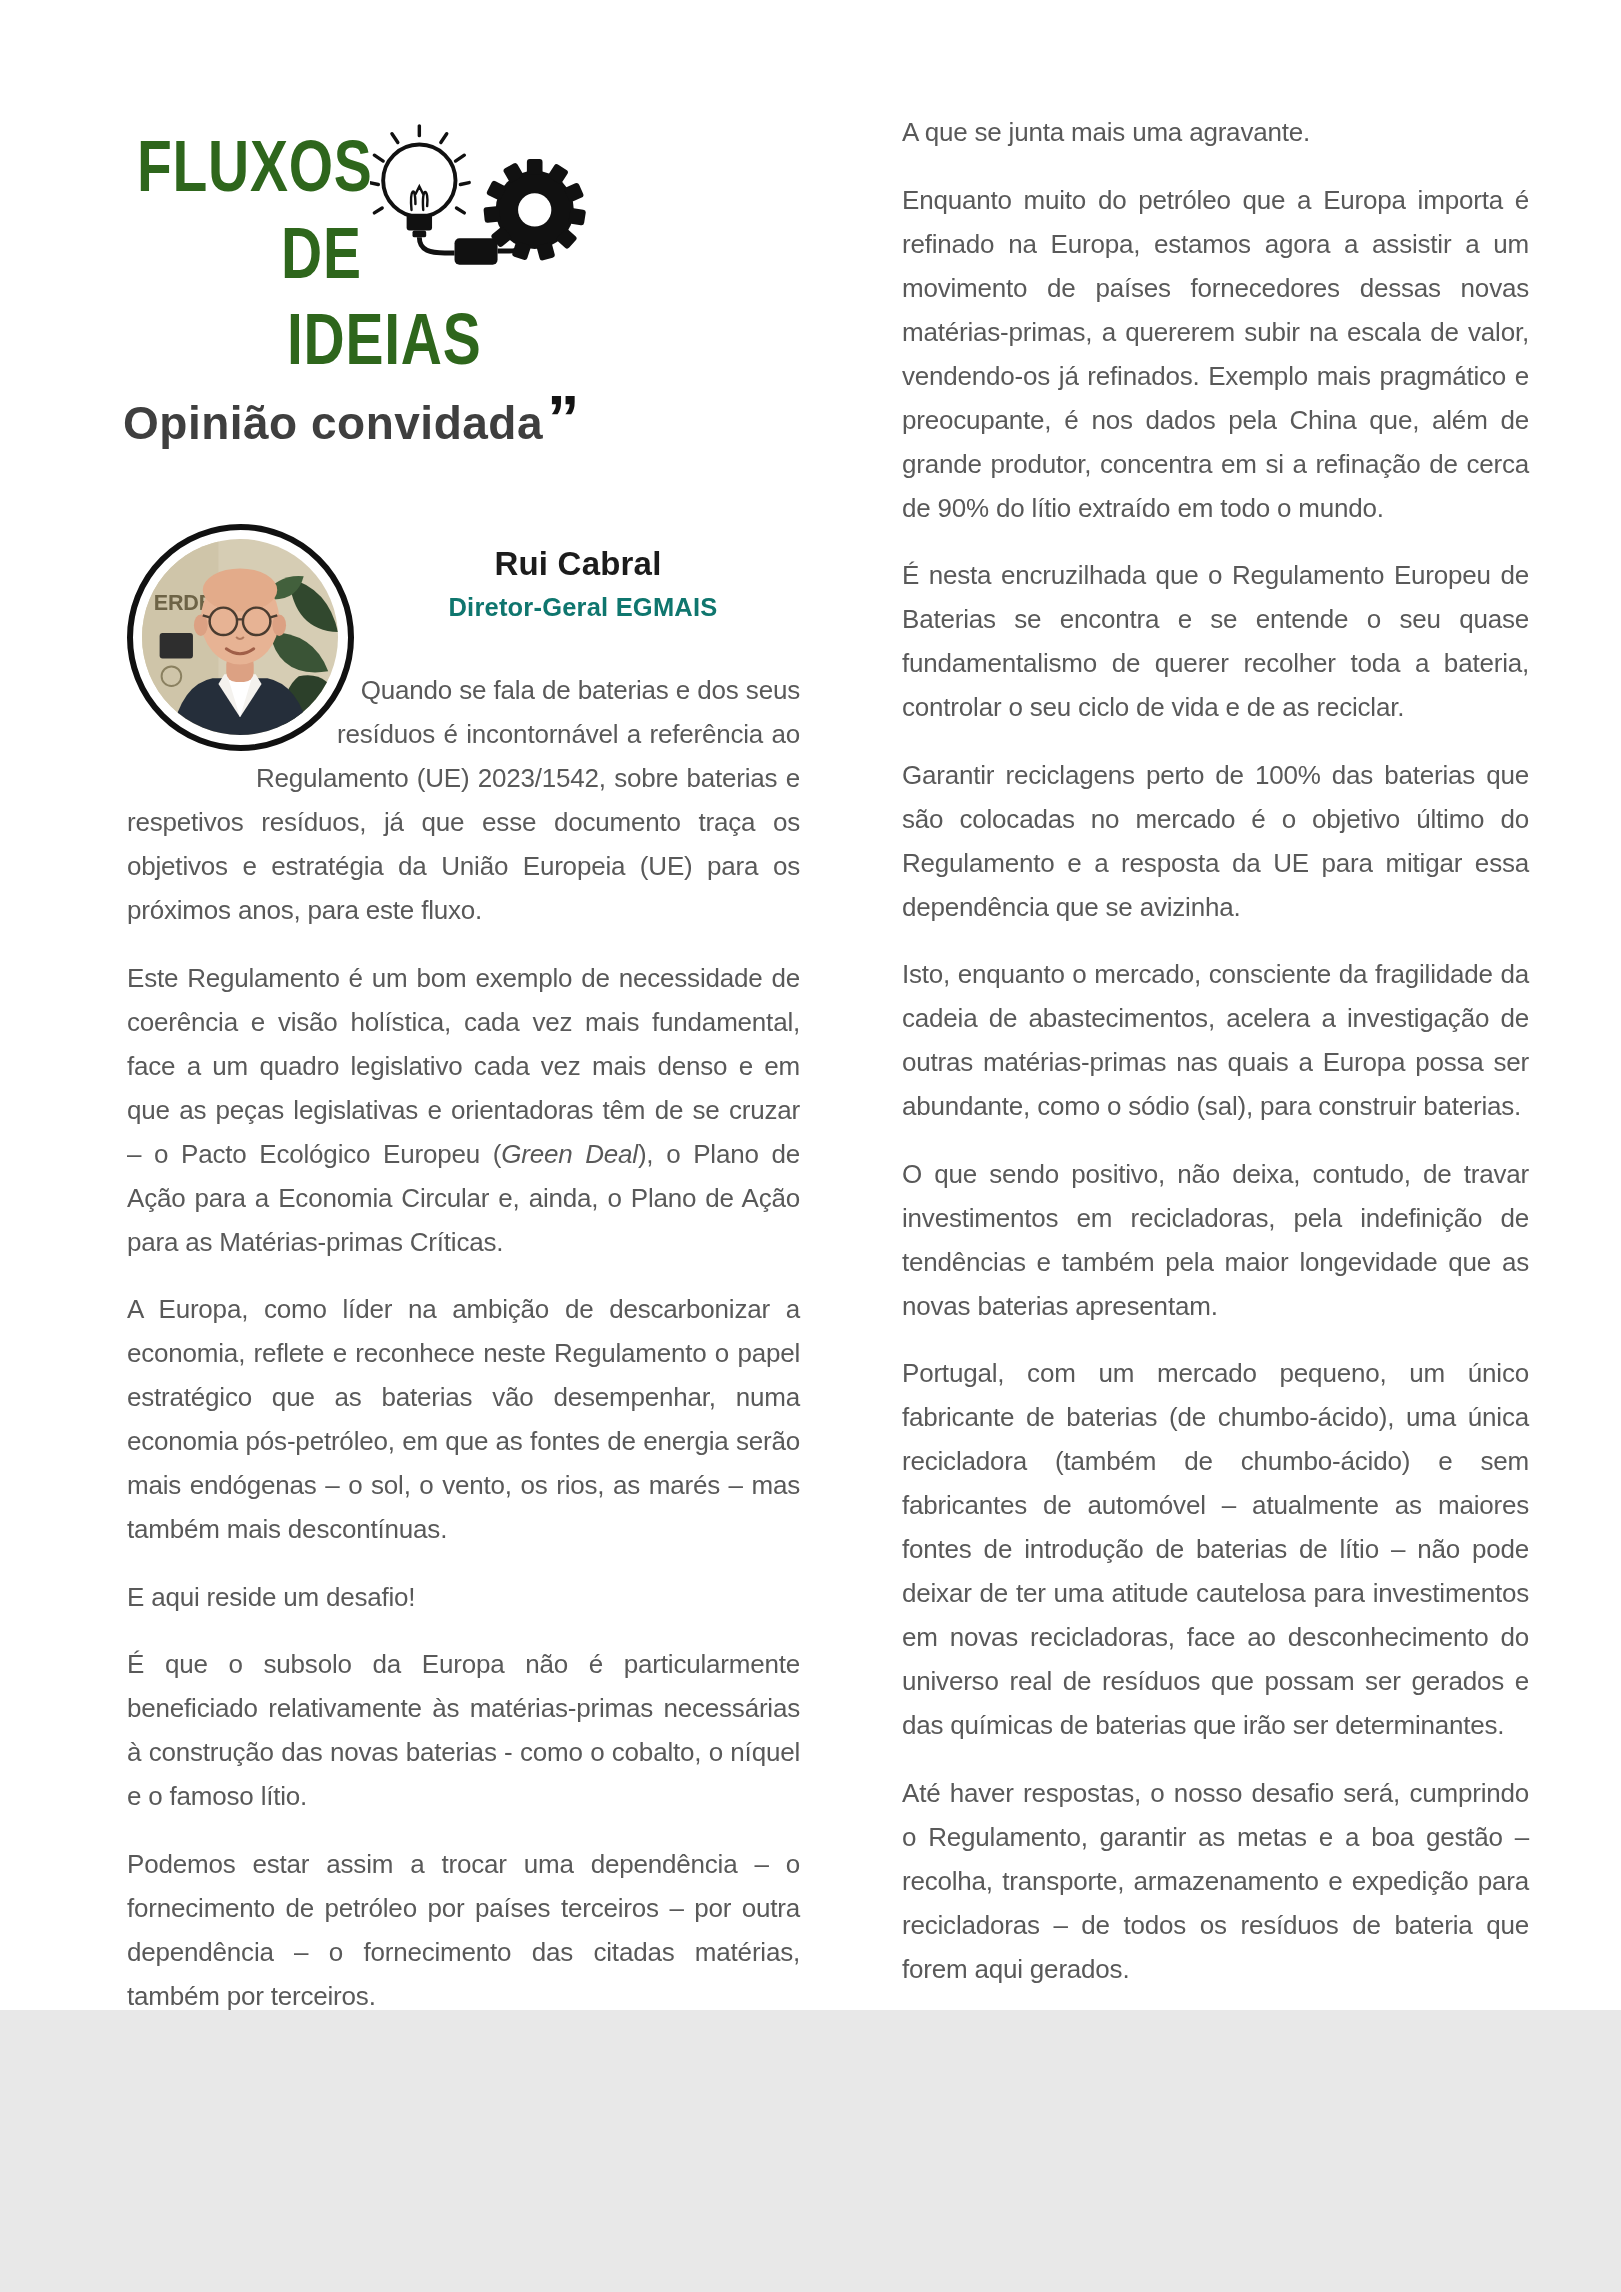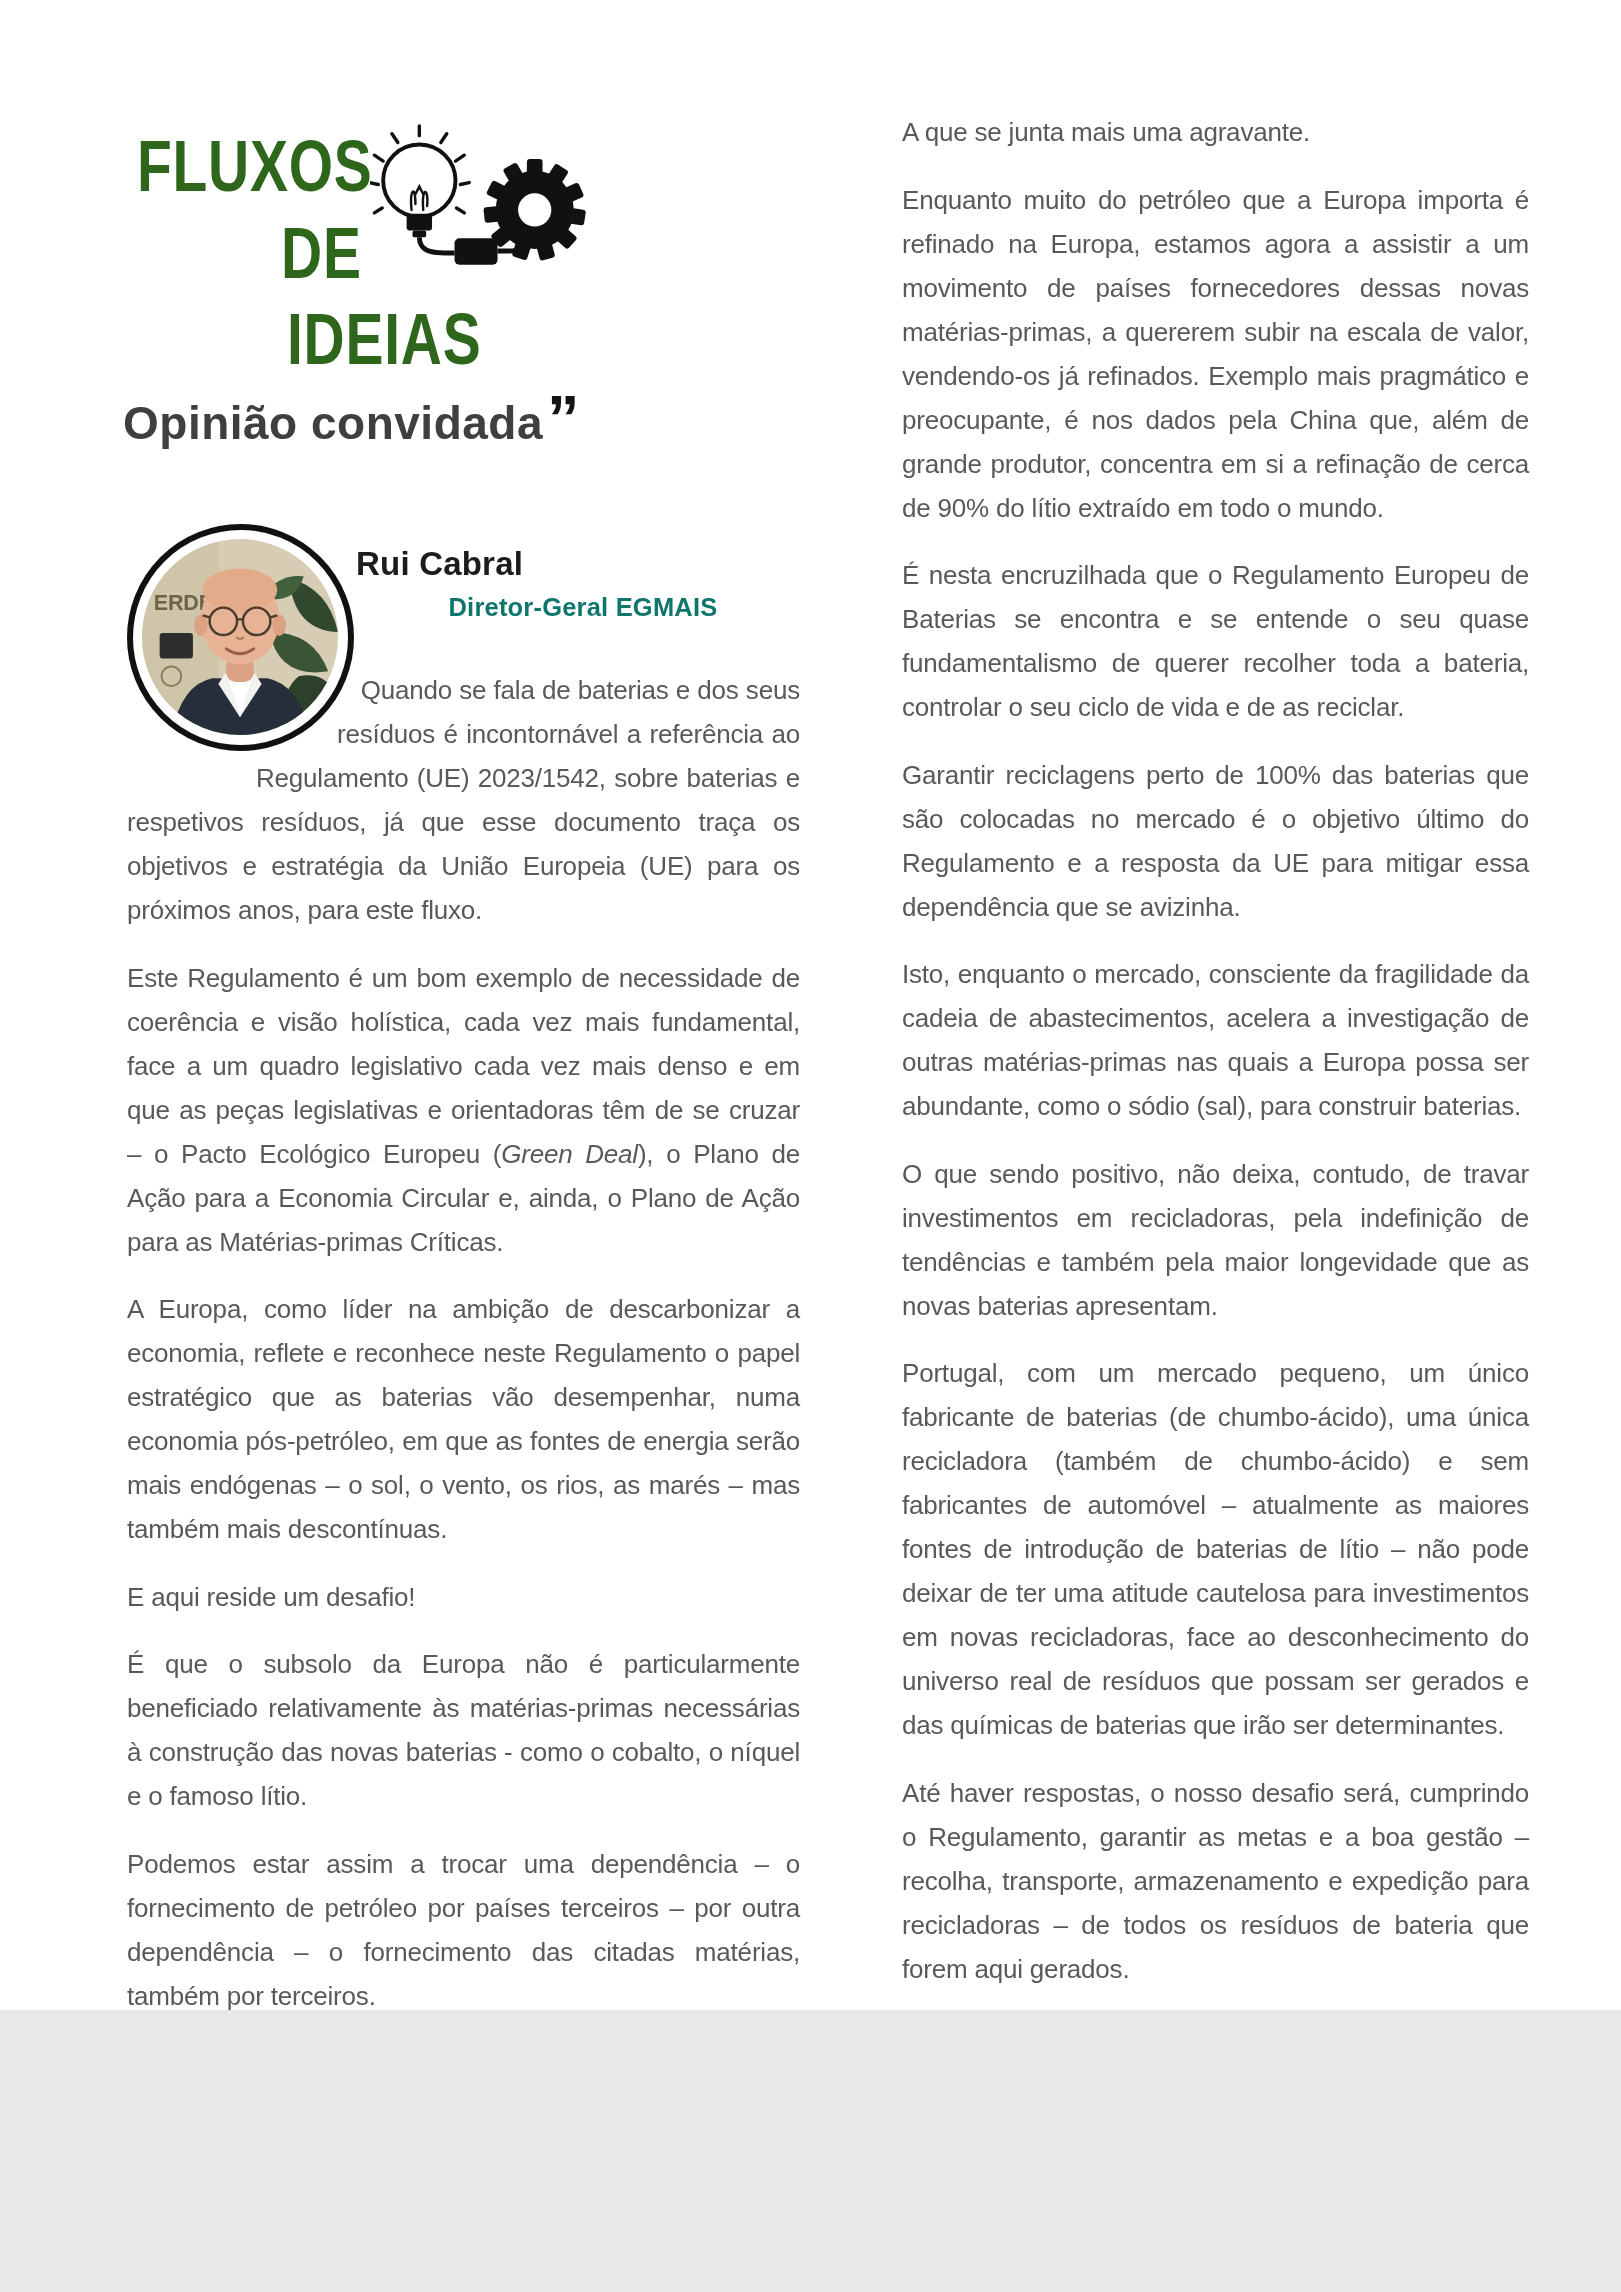--- a/index.html
+++ b/index.html
@@ -59,21 +59,21 @@
     padding:8.8px;
     margin:5.9px 29px 17.6px 0;
     shape-outside:circle(125px at 114px 114px);
   }
   .photo-inner{
     width:196px;height:196px;border-radius:50%;overflow:hidden;display:block;
   }
   .author-name{
     margin:25.5px 0 2px 0;
     font-size:33px;font-weight:700;color:#1c1c1c;letter-spacing:0.2px;
-    line-height:1.2;text-align:left;
+    line-height:1.2;text-align:center;
   }
   .author-role{
     font-size:25.5px;font-weight:700;color:#0f766e;letter-spacing:0.2px;
     margin:0 0 39px 0;text-align:center;
   }
   .col em{font-style:italic;margin-top:32px;}
   
   .rubrica{margin-top:27.4px;}
   .rubrica-hr{
     border:none;border-top:2px solid #4f7547;

